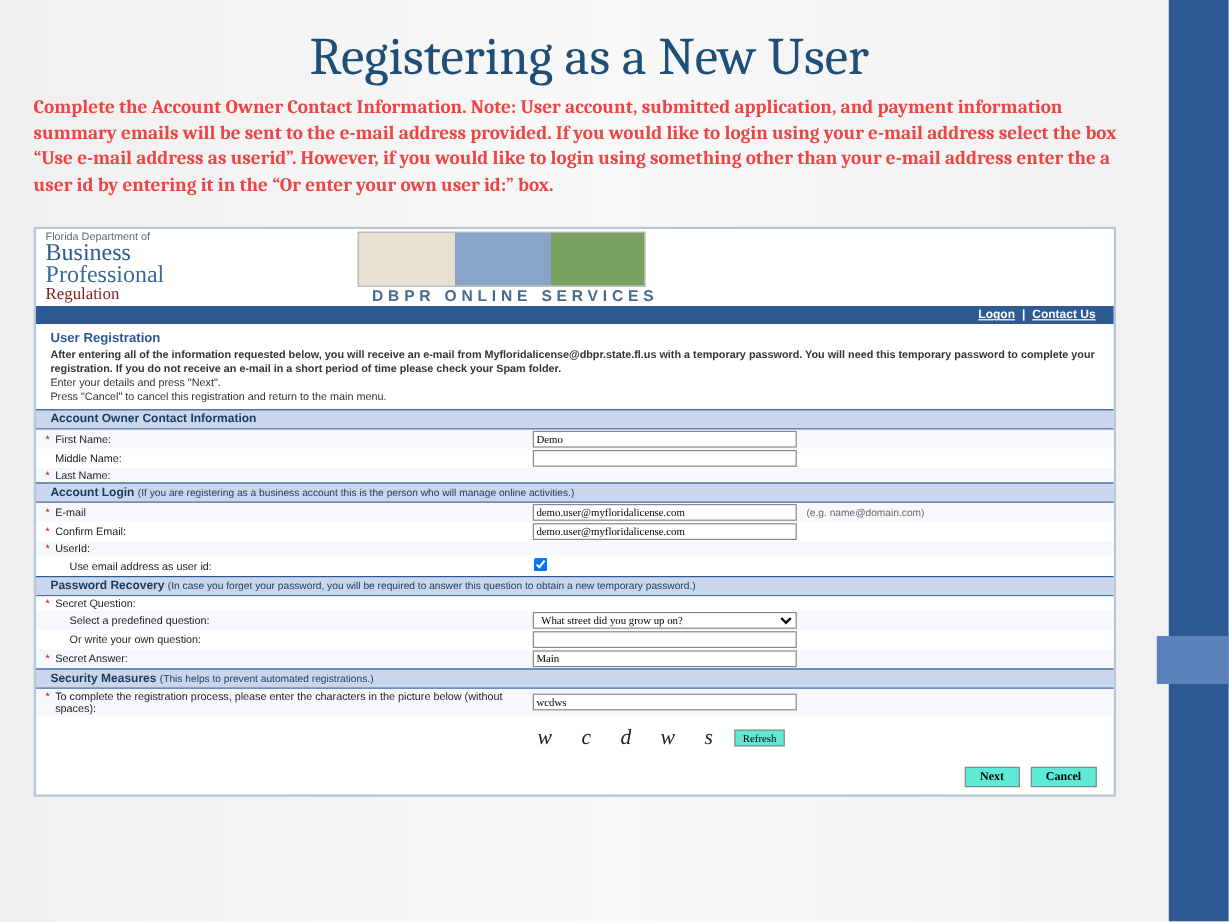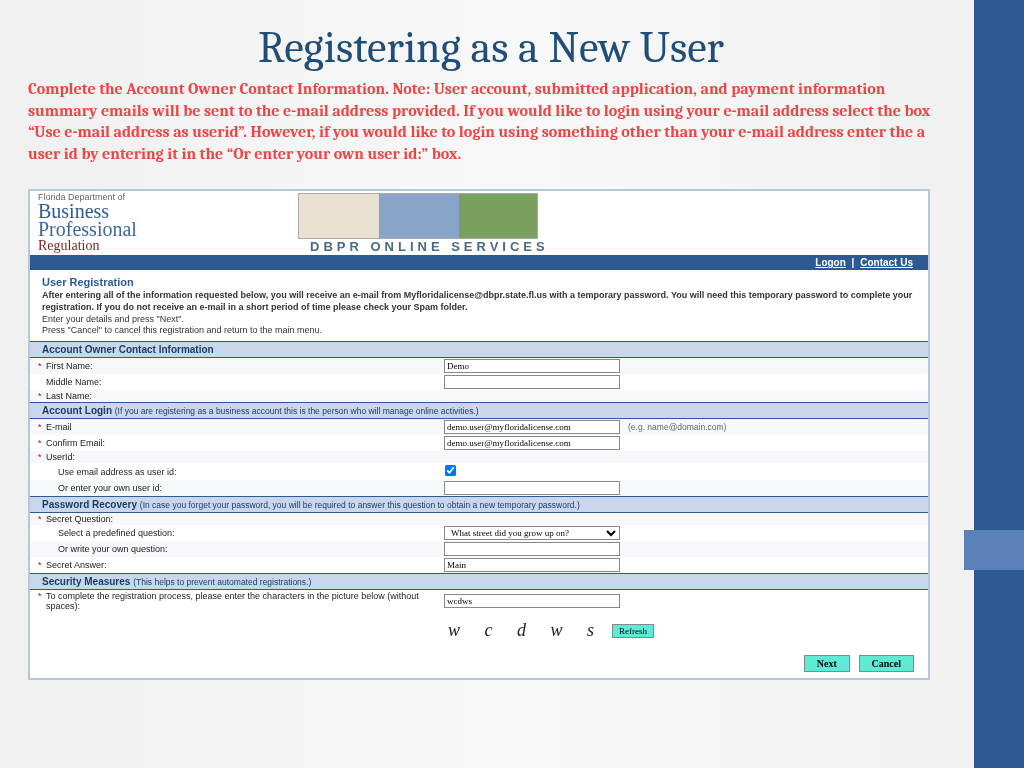--- a/index.html
+++ b/index.html
@@ -90,21 +90,21 @@
     font-size: 10px; font-weight: bold; color: #1a3a5e;
   }
   .sect-bar .sub { font-weight: normal; font-size: 8.5px; }
   .frow { display: flex; align-items: center; font-size: 9px; background: #f6f8fc; }
   .frow:nth-child(even){ background:#fff; }
   .flabel { width: 410px; padding: 1px 4px 1px 16px; position: relative; }
   .flabel.req::before { content: "*"; color: #c00; position: absolute; left: 8px; }
   .flabel.sub { padding-left: 28px; }
   .fval { flex: 1; padding: 1px 4px; }
   .fval input[type=text], .fval select {
-    width: 176px; font-size: 9px; font-family: Verdana; border: 1px solid #888;
+    width: 220px; font-size: 9px; font-family: Verdana; border: 1px solid #888;
     background: #fff; padding: 0 2px; height: 14px;
   }
   .fval .hint { color: #666; font-size: 8.5px; margin-left: 8px; }
   .fval input[type=checkbox]{ transform:scale(0.85); }
   .captcha-row { display: flex; align-items: center; padding: 4px 0 4px 410px; }
   .captcha-img {
     font-family: 'Comic Sans MS', cursive;
     font-size: 18px; letter-spacing: 10px; font-style: italic;
     padding: 4px 8px;
   }
@@ -179,24 +179,20 @@
         <div class="fval"><input type="text" value="demo.user@myfloridalicense.com" style=""></div>
       </div>
     <div class="frow">
         <div class="flabel req">UserId:</div>
         <div class="fval"></div>
       </div>
     <div class="frow">
         <div class="flabel sub">Use email address as user id:</div>
         <div class="fval"><input type="checkbox" checked="" style=""></div>
       </div>
-    <div class="frow">
-        <div class="flabel sub">Or enter your own user id:</div>
-        <div class="fval"><input type="text" value="" style=""></div>
-      </div>
 
     <div class="sect-bar"><span>Password Recovery</span> <span class="sub">(In case you forget your password, you will be required to answer this question to obtain a new temporary password.)</span></div>
     <div class="frow">
         <div class="flabel req">Secret Question:</div>
         <div class="fval"></div>
       </div>
     <div class="frow">
         <div class="flabel sub">Select a predefined question:</div>
         <div class="fval"><select><option>What street did you grow up on?</option></select></div>
       </div>

